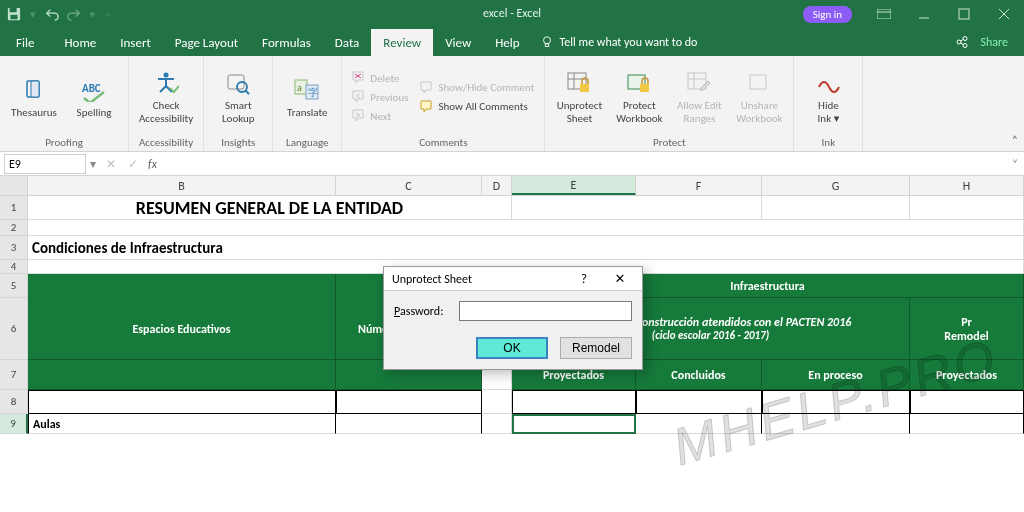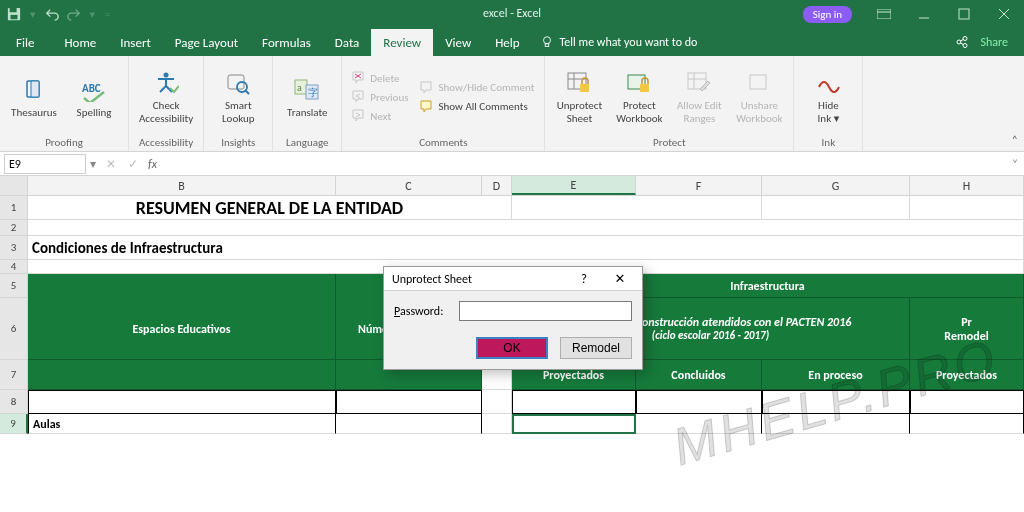--- a/index.html
+++ b/index.html
@@ -62,21 +62,21 @@
   .dialog { position: absolute; left: 383px; top: 266px; width: 260px; background: #f0f0f0; border: 1px solid #9a9a9a; box-shadow: 4px 4px 12px rgba(0,0,0,0.25); }
   .dlg-title { display: flex; align-items: center; justify-content: space-between; padding: 4px 8px; font-size: 12px; background: #fff; border-bottom: 1px solid #d0d0d0; }
   .dlg-ctrl { display: flex; gap: 8px; }
   .dlg-close, .dlg-help { width: 28px; text-align: center; font-size: 13px; }
   .dlg-body { padding: 10px; display: flex; align-items: center; gap: 16px; }
   .dlg-body label { font-size: 12px; }
   .dlg-body label u { text-decoration: underline; }
   .dlg-body input { flex: 1; height: 20px; border: 1px solid #7a7a7a; padding: 0 3px; font-size: 12px; }
   .dlg-btns { display: flex; justify-content: flex-end; gap: 12px; padding: 6px 10px 10px; }
   .dlg-btns button { width: 72px; height: 22px; font-size: 12px; border: 1px solid #adadad; background: #e1e1e1; }
-  .dlg-btns button.primary { border: 2px solid #3b82c4; background: #be185d; }
+  .dlg-btns button.primary { border: 2px solid #3b82c4; background: #5eead4; }
   
   .watermark { position: absolute; right: 20px; bottom: 80px; font-size: 52px; font-weight: 300; color: rgba(0,0,0,0.12); letter-spacing: 4px; transform: rotate(-16deg); font-style: italic; font-family: Arial, sans-serif; pointer-events: none; -webkit-text-stroke: 1px rgba(0,0,0,0.18); }
   svg { display: block; }
 </style>
 </head>
 <body>
 
 <div class="titlebar">
   <div class="qat">
     <span class="qat-icon">

